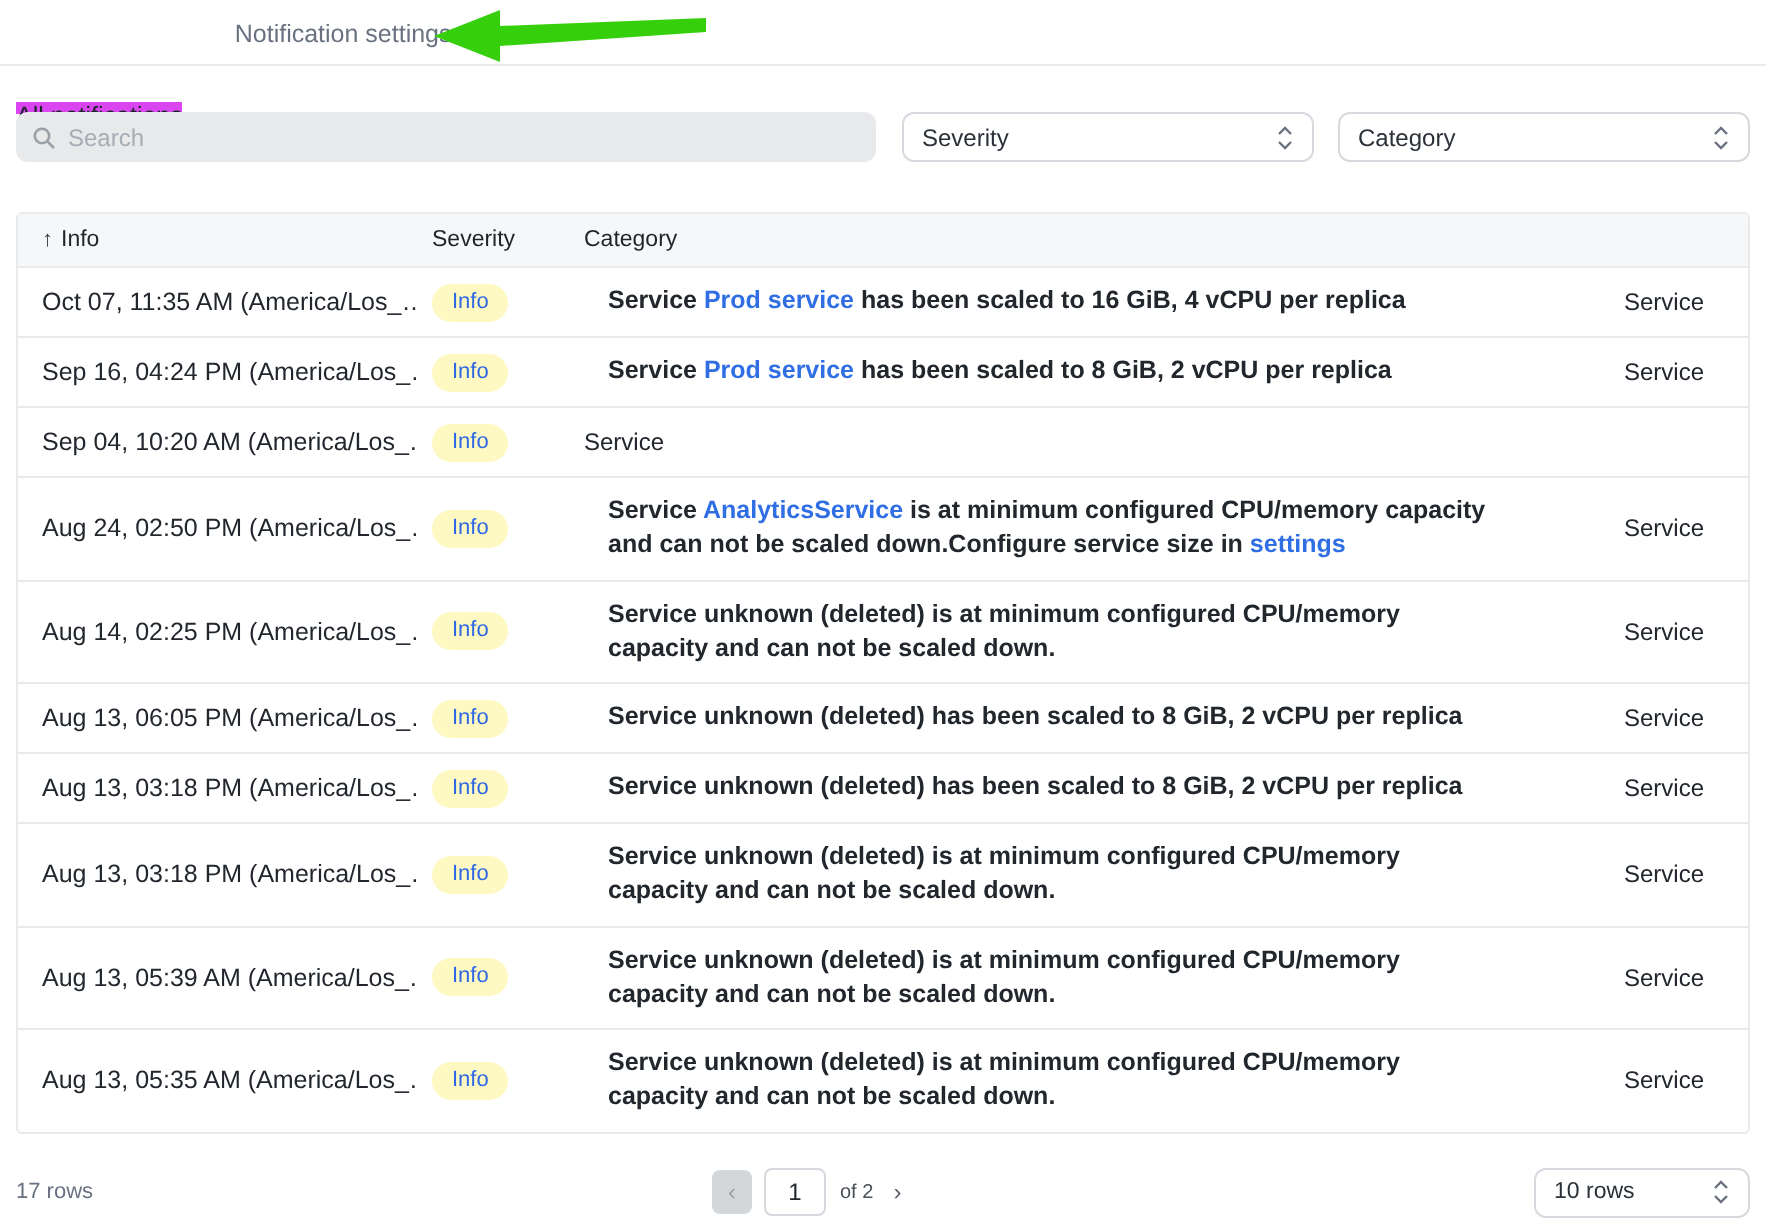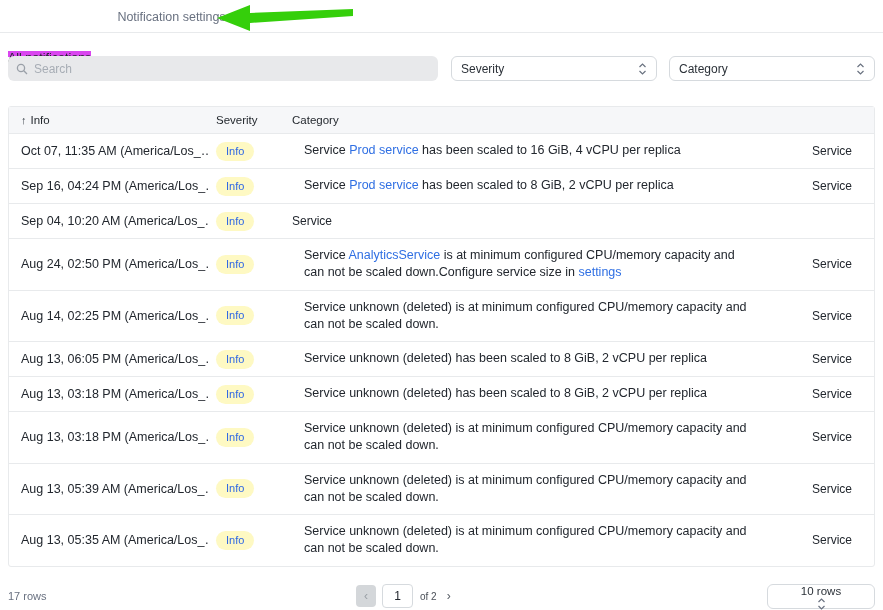--- a/index.html
+++ b/index.html
@@ -111,21 +111,21 @@
   .cell-time { padding: 10px 12px; white-space: nowrap; overflow: hidden; color: #22272e; }
   .cell-sev { padding: 6px 0 6px 8px; }
   .badge {
     display: inline-block;
     background: #fef9c3;
     color: #2e67e4;
     font-size: 11px;
     padding: 3px 10px 4px 10px;
     border-radius: 11px;
   }
-  .cell-notify { padding: 8px 12px; line-height: 1.38; max-width: 470px; color: #22272e; }
+  .cell-notify { padding: 8px 12px; line-height: 1.38; max-width: 470px; color: #22272e; font-weight: bold; }
   .cell-notify .link { color: #2f6fe3; text-decoration: none; cursor: pointer; }
   .cell-cat { padding: 10px 0; font-size: 12px; color: #22272e; }
   
   .footer {
     display: flex;
     align-items: center;
     margin: 17px 8px 0 8px;
     position: relative;
     height: 25px;
   }
@@ -163,21 +163,20 @@
     color: #5a6068; font-size: 12px;
     margin-left: 10px;
     cursor: pointer;
     display: flex; align-items: center;
   }
   .rows-select {
     margin-left: auto;
     width: 108px;
     height: 25px;
     font-size: 11.5px;
-    flex-direction: column;
   }
   .chev-updown { display: flex; }
 </style>
 </head>
 <body>
 
 <div class="tabbar">
   <div class="tab active">All notifications</div>
   <div class="tab">Notification settings</div>
 </div>

